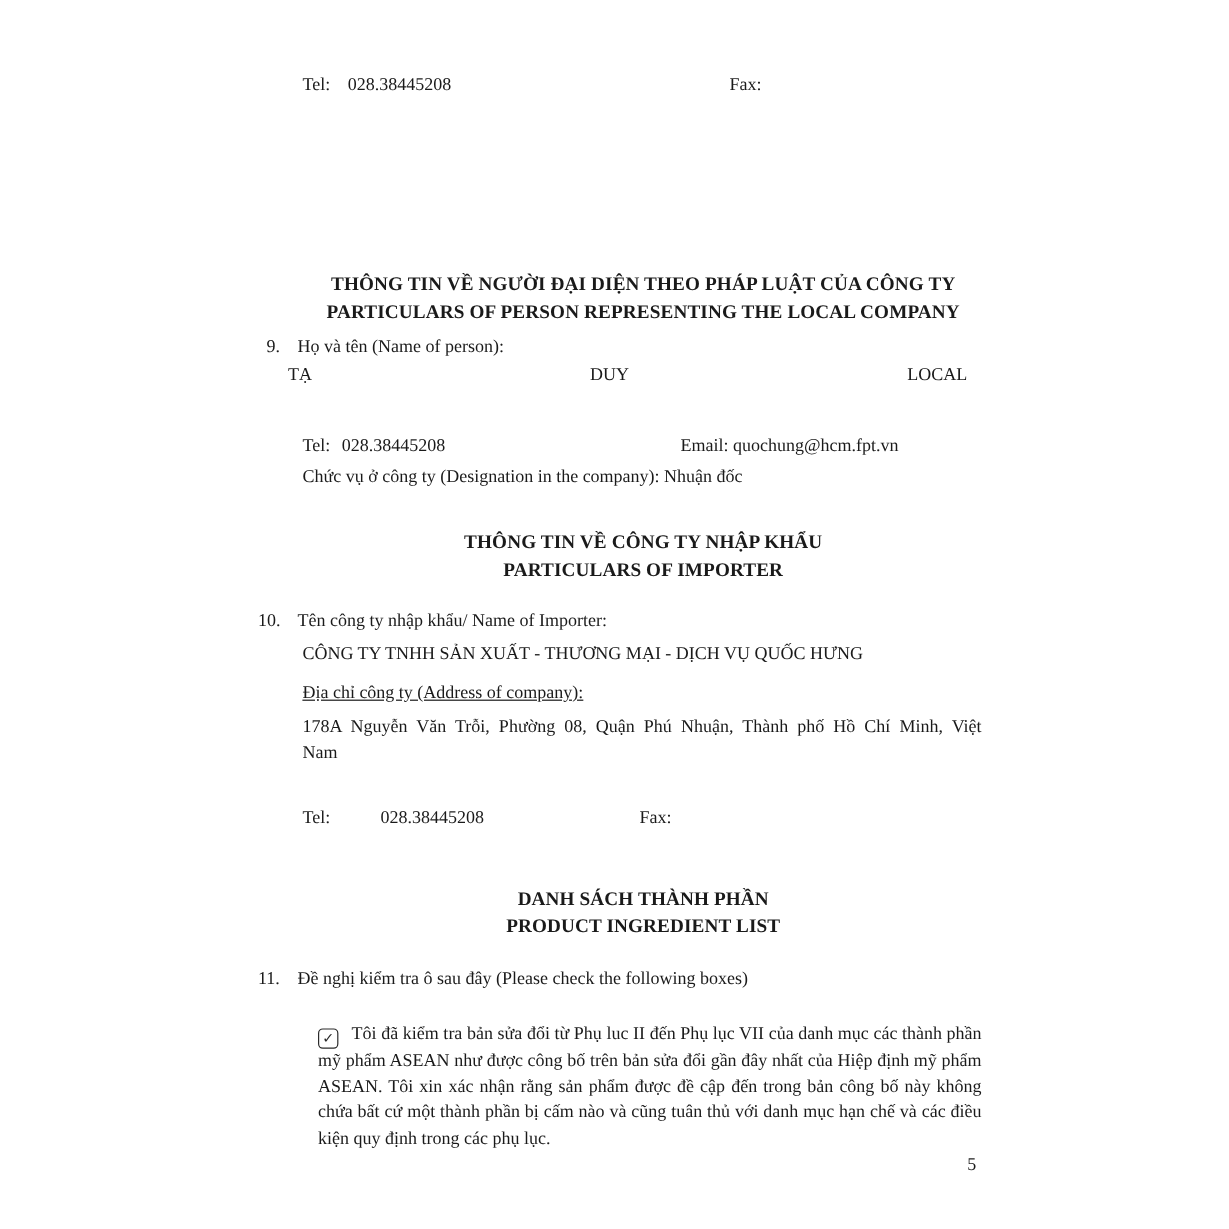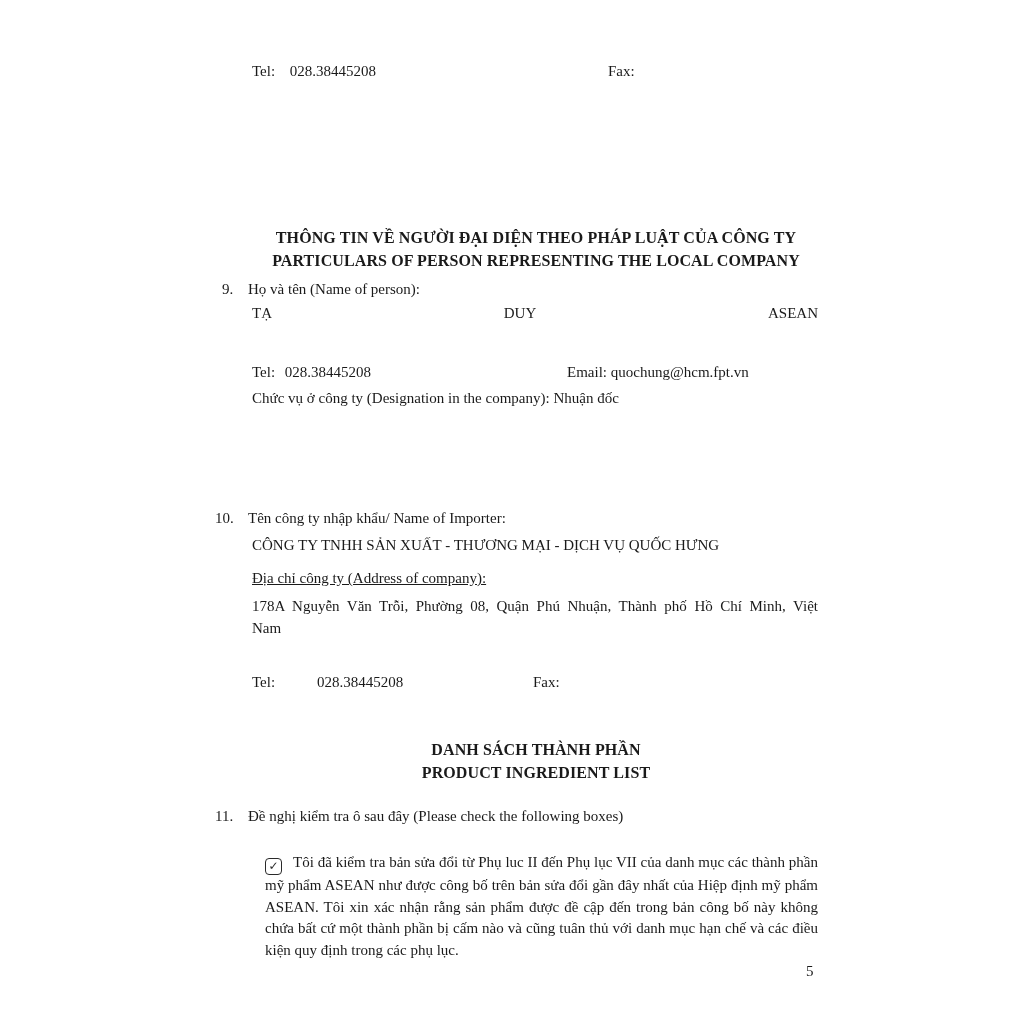--- a/index.html
+++ b/index.html
@@ -42,37 +42,41 @@
 
   <div class="abs heading" style="top:227px;">
     <div>THÔNG TIN VỀ NGƯỜI ĐẠI DIỆN THEO PHÁP LUẬT CỦA CÔNG TY</div>
     <div>PARTICULARS OF PERSON REPRESENTING THE LOCAL COMPANY</div>
   </div>
 
   <div class="abs" style="top:281px; left:215px;">
     <span class="num" style="text-indent:7px;">9.</span><span>Họ và tên (Name of person):</span>
   </div>
 
-  <div class="abs name-row" style="top:305px; left:252px;">
+  <div class="abs name-row" style="top:305px; left:240px;">
     <span>TẠ</span>
     <span>DUY</span>
-    <span>ASEAN</span>
+    <span>LOCAL</span>
   </div>
 
   <div class="abs" style="top:364px; left:252px; width:566px;">
     <span>Tel:</span>
     <span style="margin-left:6px;">028.38445208</span>
     <span class="abs" style="left:315px; top:0;">
       <span>Email:</span>
       <span>quochung@hcm.fpt.vn</span>
     </span>
   </div>
 
   <div class="abs" style="top:390px; left:252px;">Chức vụ ở công ty (Designation in the company): Nhuận đốc</div>
 
+  <div class="abs heading" style="top:442px;">
+    <div>THÔNG TIN VỀ CÔNG TY NHẬP KHẨU</div>
+    <div>PARTICULARS OF IMPORTER</div>
+  </div>
 
   <div class="abs" style="top:510px; left:215px;">
     <span class="num">10.</span><span>Tên công ty nhập khẩu/ Name of Importer:</span>
   </div>
 
   <div class="abs" style="top:537px; left:252px; width:590px;">CÔNG TY TNHH SẢN XUẤT - THƯƠNG MẠI - DỊCH VỤ QUỐC HƯNG</div>
 
   <div class="abs" style="top:570px; left:252px;text-decoration:underline;">Địa chỉ công ty (Address of company):</div>
 
   <div class="abs lh21" style="top:596px; left:252px; width:566px;">

